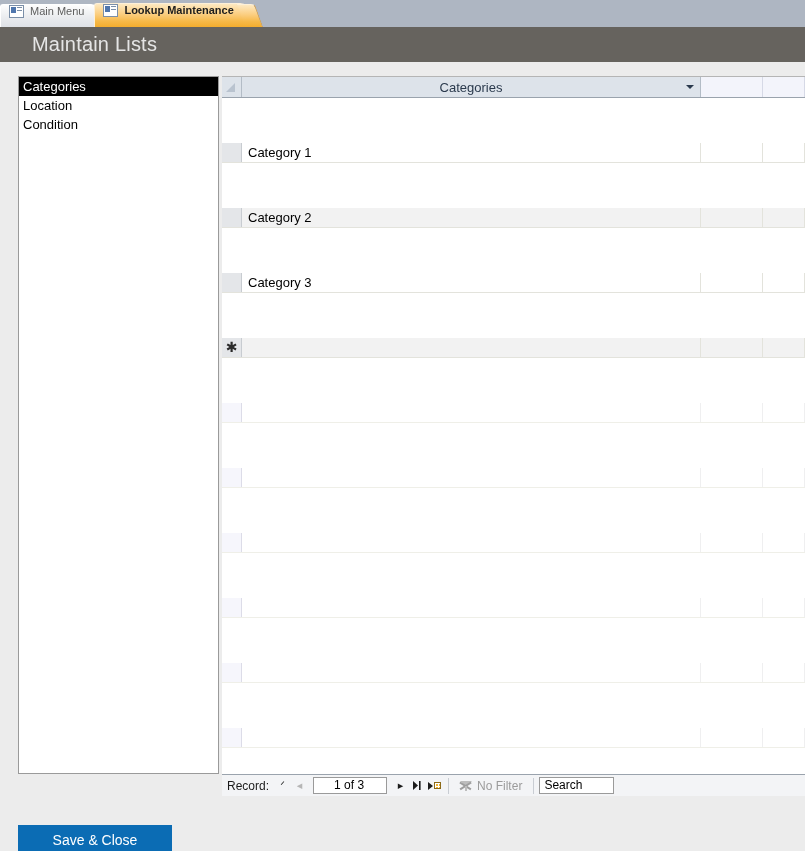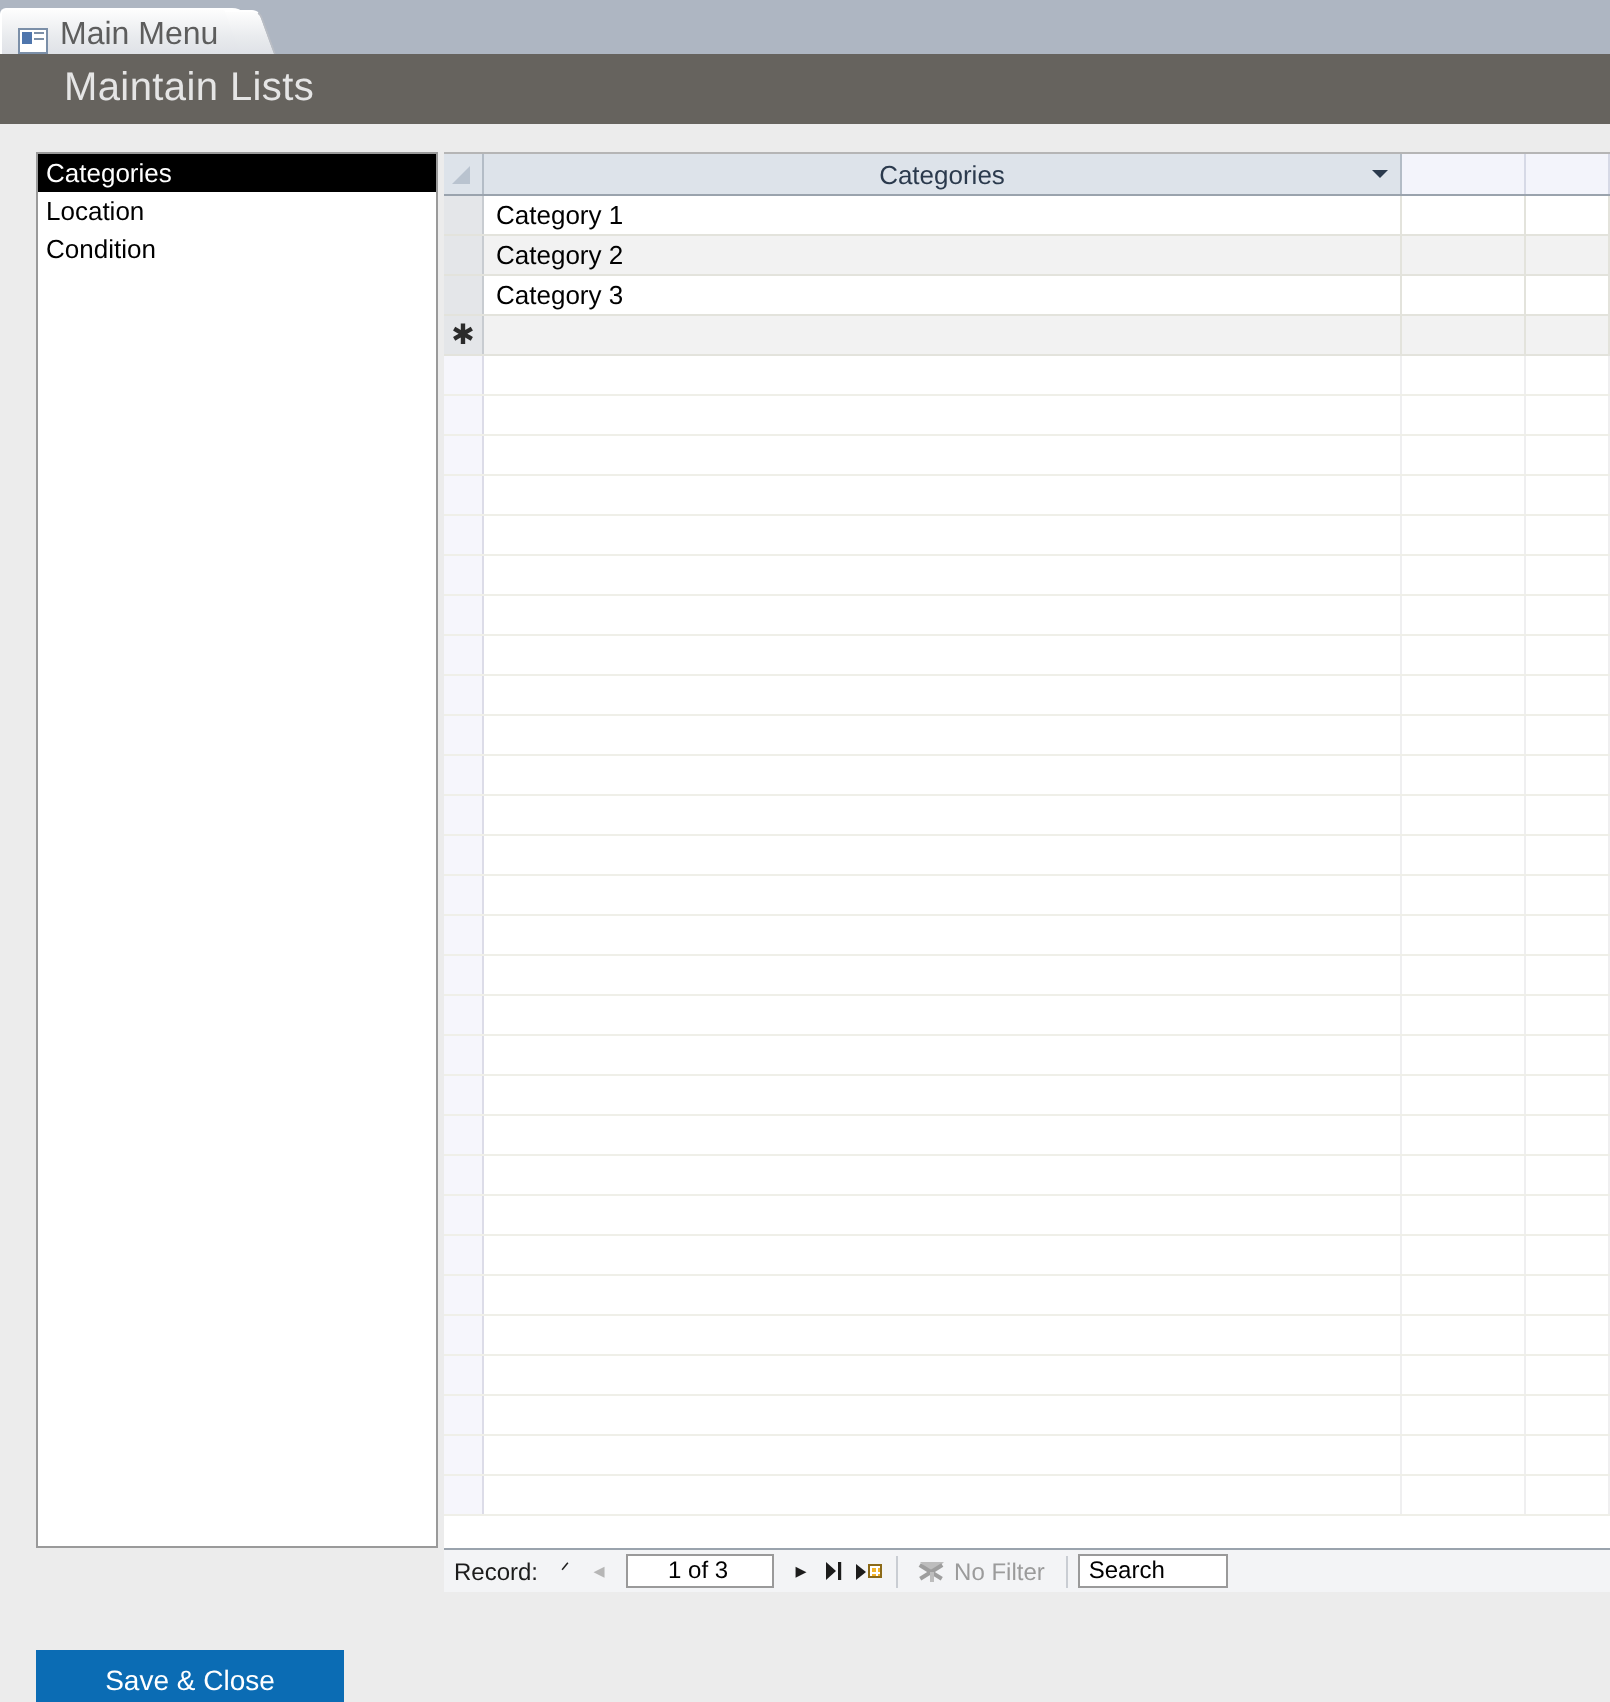--- a/index.html
+++ b/index.html
@@ -15,23 +15,23 @@
   #tab-strip {
     position: absolute; left: 0; top: 0;
     width: 805px; height: 27px;
     background: #aeb6c2;
     display: flex; align-items: flex-end;
     overflow: hidden;
   }
   .doc-tab {
     position: relative;
     height: 23px;
-    display: flex; align-items: flex-end;
+    display: flex; align-items: flex-start;
     padding: 0 16px 0 8px;
-    font-size: 16px;
+    font-size: 11px;
     white-space: nowrap;
     margin-right: -6px;
   }
   .doc-tab.inactive {
     background: linear-gradient(to bottom, #fdfdfd 0%, #e9ebee 60%, #dfe2e7 100%);
     color: #5d5d5d;
     border-top: 1px solid #ffffff;
     border-left: 1px solid #ffffff;
     border-radius: 3px 9px 0 0;
     z-index: 1;
@@ -158,20 +158,21 @@
     position: absolute; right: 6px; top: 50%;
     margin-top: -2px;
     width: 0; height: 0;
     border-left: 4px solid transparent;
     border-right: 4px solid transparent;
     border-top: 4px solid #2b3a4d;
   }
   .ds-row {
     display: flex; height: 20px;
     border-bottom: 1px solid #e3e3dc;
+    margin-top: 45px;
   }
   .ds-row .sel {
     width: 20px; flex: 0 0 20px;
     background: #e4e6e9;
     border-right: 1px solid #c8ccd1;
     text-align: center;
     font-size: 13px; line-height: 19px;
     color: #2b2b2b;
   }
   .ds-row .cell {
@@ -300,20 +301,31 @@
       <span class="fi-top"></span>
       <span class="fi-body">
           <span class="fi-l"></span>
           <span class="fi-r"></span>
         </span>
     </span>
     <span class="tab-label">Main Menu</span>
     <span class="tab-skew"></span>
   </div>
 
+  <div class="doc-tab active">
+    <span class="form-icon">
+      <span class="fi-top"></span>
+      <span class="fi-body">
+          <span class="fi-l"></span>
+          <span class="fi-r"></span>
+        </span>
+    </span>
+    <span class="tab-label">Lookup Maintenance</span>
+    <span class="tab-skew"></span>
+  </div>
 
 </div>
 
 <div id="title-bar">
   <div id="page-title">Maintain Lists</div>
 </div>
 
 <div id="work-area">
 
   <div id="list-box">

